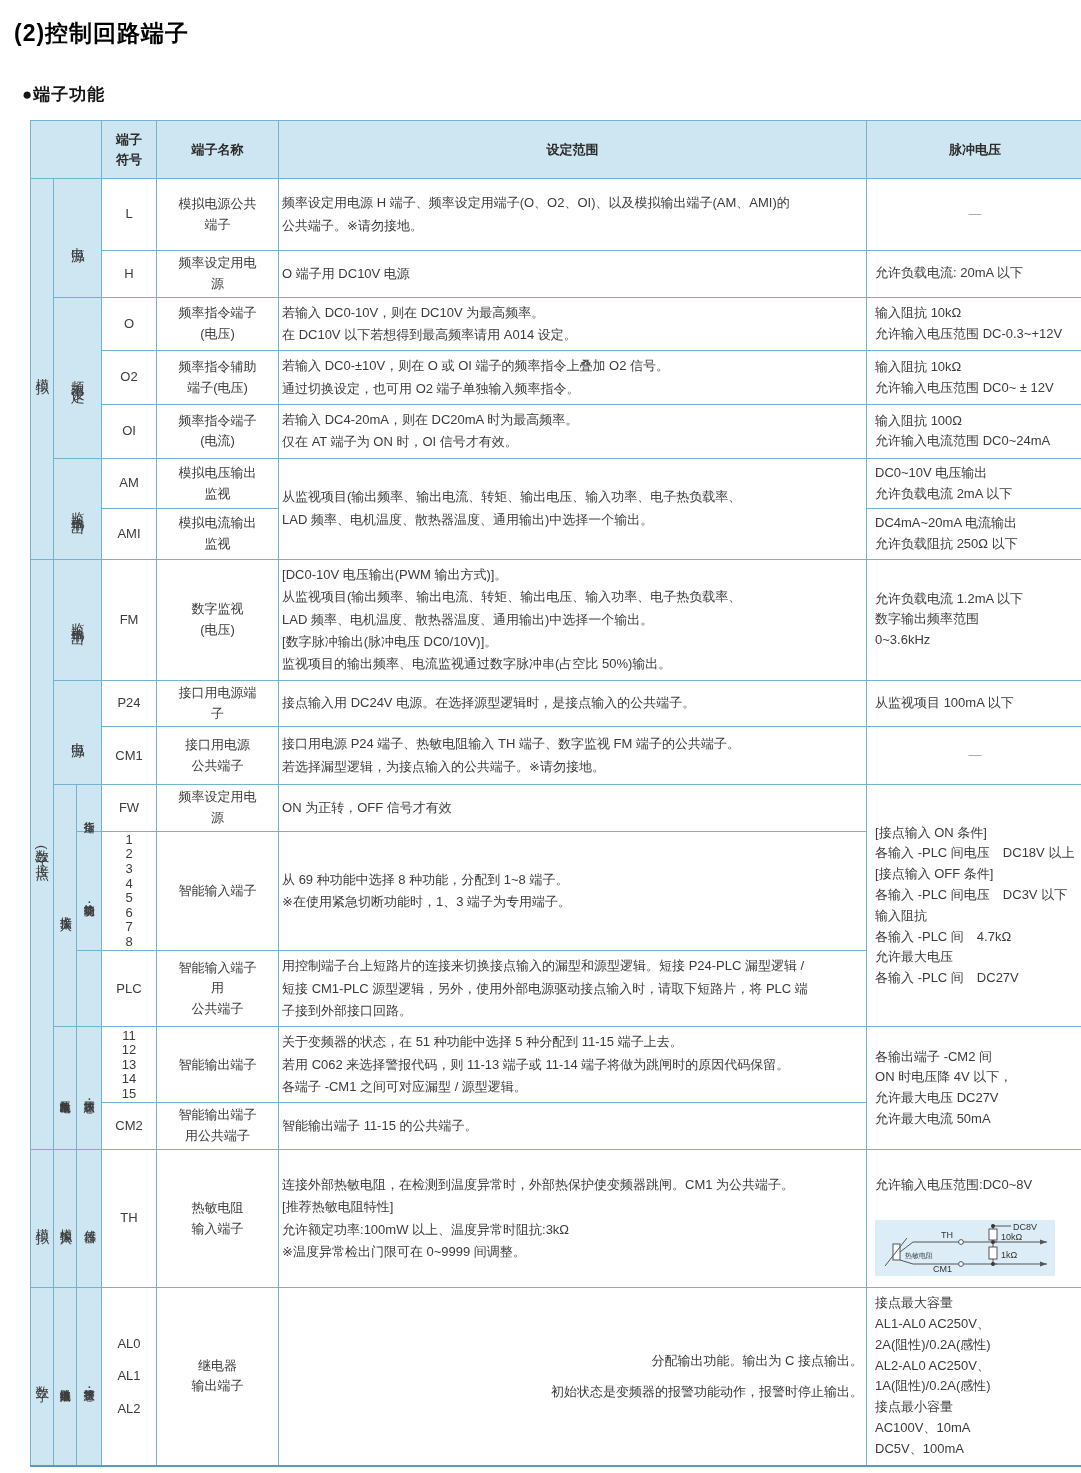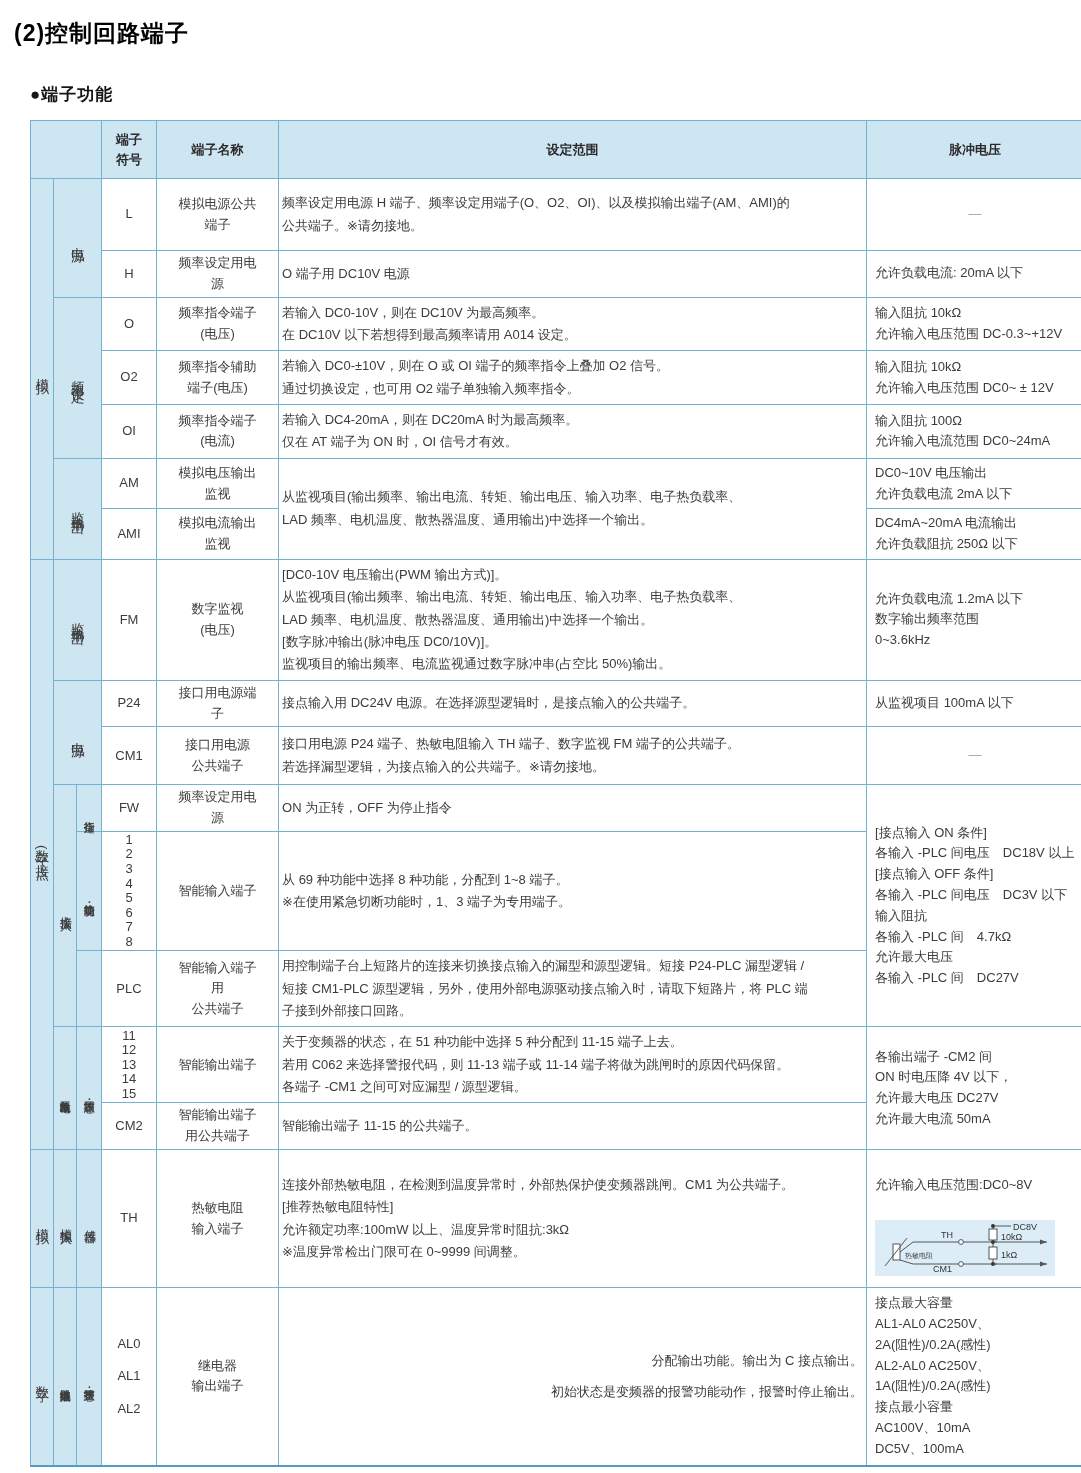--- a/index.html
+++ b/index.html
@@ -10,21 +10,21 @@
     --txt:#3c3c3c;
   }
   *{box-sizing:border-box;}
   html,body{margin:0;padding:0;}
   body{
     width:1081px;height:1473px;background:#ffffff;color:var(--txt);
     font-family:"Liberation Sans","DejaVu Sans",sans-serif;
   }
   .page{padding:8px 14px 0 14px;}
   .doc-title{font-size:23px;font-weight:bold;color:#000000;margin:10px 0 0 0;letter-spacing:1px;}
-  .sec-title{font-size:17px;font-weight:bold;color:#161616;margin:34px 0 14px 16px;letter-spacing:1px;}
+  .sec-title{font-size:17px;font-weight:bold;color:#161616;margin:34px 0 14px 8px;letter-spacing:1px;}
   table.term{
     border-collapse:collapse;width:1053px;table-layout:fixed;
     border:1px solid var(--line-dark);border-bottom:2px solid var(--line-dark);margin-left:16px;
   }
   table.term td{border:1px solid var(--line);vertical-align:middle;font-size:13px;}
   td.hd{background:var(--cellblue);text-align:center;font-weight:bold;font-size:15px;color:#2b2b2b;white-space:pre-line;line-height:1.5;}
   td.g{background:var(--cellblue);text-align:center;padding:2px 0;}
   .vtext{writing-mode:vertical-rl;letter-spacing:3px;line-height:1.15;font-size:13.5px;display:inline-block;}
   .vtext.small{font-size:12px;letter-spacing:1px;}
   .vtext.tiny{font-size:11px;letter-spacing:0;}
@@ -167,21 +167,21 @@
       <td class="range">接口用电源 P24 端子、热敏电阻输入 TH 端子、数字监视 FM 端子的公共端子。
 若选择漏型逻辑，为接点输入的公共端子。※请勿接地。</td>
       <td class="elec dash">—</td>
     </tr>
 
     <tr style="height:44px">
       <td class="g" rowspan="3"><span class="vtext small">接点输入</span></td>
       <td class="g"><span class="vtext tiny">运行指令</span></td>
       <td class="sym">FW</td>
       <td class="name">频率设定用电源</td>
-      <td class="range">ON 为正转，OFF 为停止指令</td>
+      <td class="range">ON 为正转，OFF 信号才有效</td>
       <td class="elec" rowspan="3">[接点输入 ON 条件]
 各输入 -PLC 间电压　DC18V 以上
 [接点输入 OFF 条件]
 各输入 -PLC 间电压　DC3V 以下
 输入阻抗
 各输入 -PLC 间　4.7kΩ
 允许最大电压
 各输入 -PLC 间　DC27V</td>
     </tr>
 

